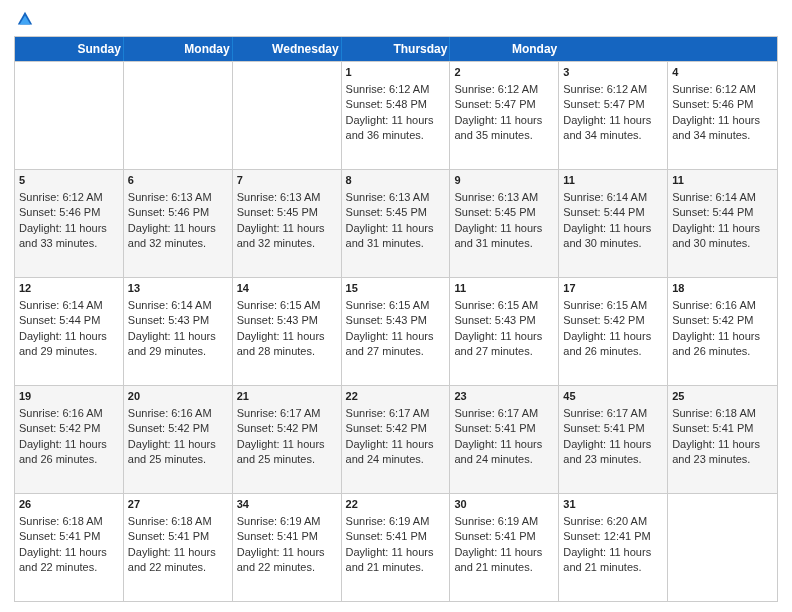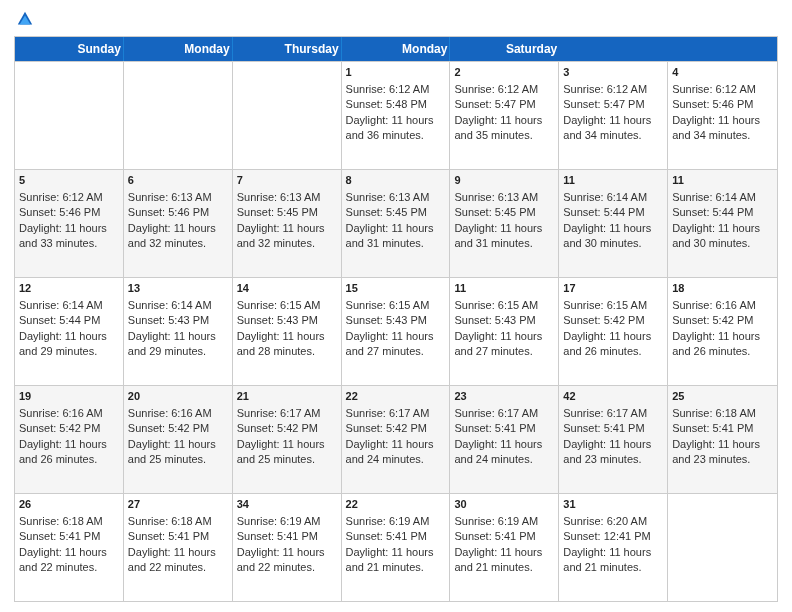--- a/index.html
+++ b/index.html
@@ -136,23 +136,23 @@
     <div class="title-block">
       <div class="month-title"></div>
       <div class="subtitle"></div>
     </div>
   </div>
 
   <div class="calendar">
     <div class="cal-header">
     <div class="cal-header-cell">Sunday</div>
         <div class="cal-header-cell">Monday</div>
+        <div class="cal-header-cell">Wednesday</div>
         <div class="cal-header-cell">Thursday</div>
         <div class="cal-header-cell">Monday</div>
-        <div class="cal-header-cell">Saturday</div>
       </div>
     <div class="cal-body">
     <div class="cal-row">
           <div class="cal-cell"></div>
           <div class="cal-cell"></div>
           <div class="cal-cell"></div>
           <div class="cal-cell"><span class="day-num">1</span><span class="cell-text" style="white-space: pre-line;">Sunrise: 6:12 AM
 Sunset: 5:48 PM
 Daylight: 11 hours and 36 minutes.</span></div>
           <div class="cal-cell"><span class="day-num">2</span><span class="cell-text" style="white-space: pre-line;">Sunrise: 6:12 AM
@@ -220,21 +220,21 @@
 Daylight: 11 hours and 25 minutes.</span></div>
           <div class="cal-cell alt-row"><span class="day-num">21</span><span class="cell-text" style="white-space: pre-line;">Sunrise: 6:17 AM
 Sunset: 5:42 PM
 Daylight: 11 hours and 25 minutes.</span></div>
           <div class="cal-cell alt-row"><span class="day-num">22</span><span class="cell-text" style="white-space: pre-line;">Sunrise: 6:17 AM
 Sunset: 5:42 PM
 Daylight: 11 hours and 24 minutes.</span></div>
           <div class="cal-cell alt-row"><span class="day-num">23</span><span class="cell-text" style="white-space: pre-line;">Sunrise: 6:17 AM
 Sunset: 5:41 PM
 Daylight: 11 hours and 24 minutes.</span></div>
-          <div class="cal-cell alt-row"><span class="day-num">42</span><span class="cell-text" style="white-space: pre-line;">Sunrise: 6:17 AM
+          <div class="cal-cell alt-row"><span class="day-num">45</span><span class="cell-text" style="white-space: pre-line;">Sunrise: 6:17 AM
 Sunset: 5:41 PM
 Daylight: 11 hours and 23 minutes.</span></div>
           <div class="cal-cell alt-row"><span class="day-num">25</span><span class="cell-text" style="white-space: pre-line;">Sunrise: 6:18 AM
 Sunset: 5:41 PM
 Daylight: 11 hours and 23 minutes.</span></div>
         </div>
         <div class="cal-row">
           <div class="cal-cell"><span class="day-num">26</span><span class="cell-text" style="white-space: pre-line;">Sunrise: 6:18 AM
 Sunset: 5:41 PM
 Daylight: 11 hours and 22 minutes.</span></div>

